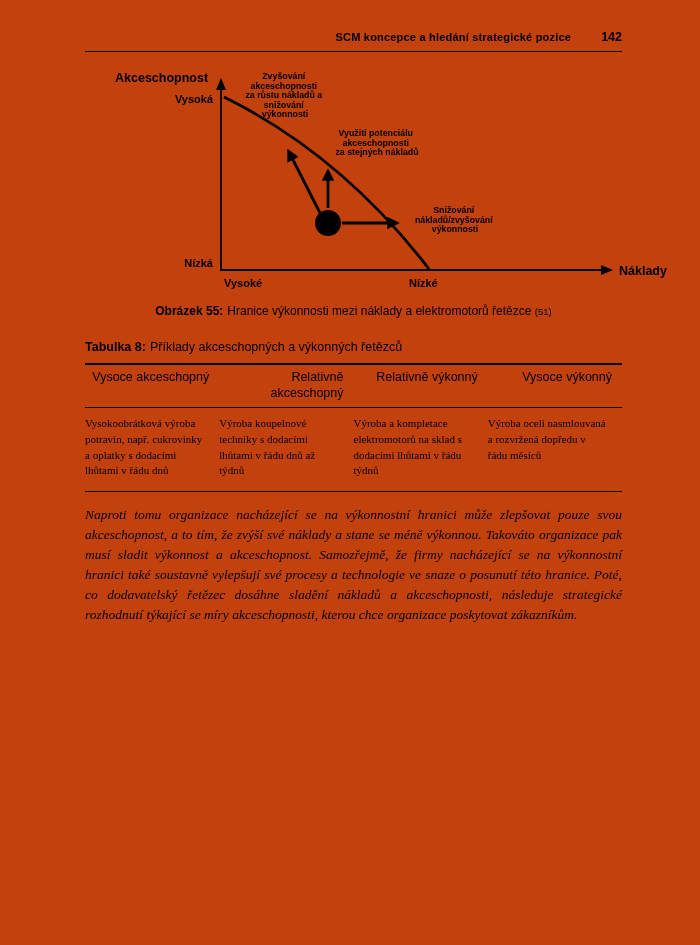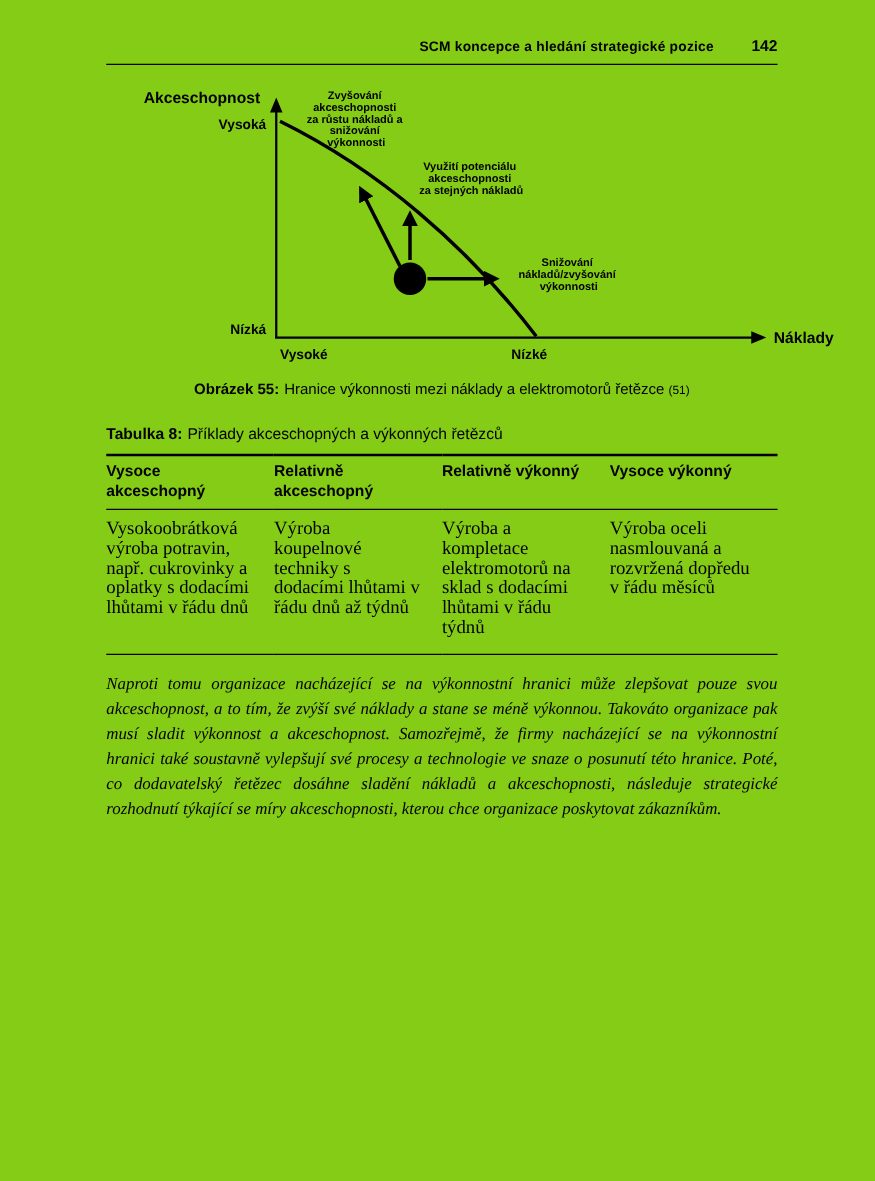--- a/index.html
+++ b/index.html
@@ -1,18 +1,18 @@
 <!DOCTYPE html>
 <html><head>
 <meta charset="utf-8">
 <style>
   * { margin:0; padding:0; box-sizing:border-box; }
   html, body { width:700px; height:945px; background:#ffffff; }
   body { font-family:"Liberation Serif", serif; color:#000; position:relative; }
-  .page { width:700px; height:945px; padding:30px 78px 0 85px; overflow:hidden; background:#84cc16; }
+  .page { width:700px; height:945px; padding:30px 78px 0 85px; overflow:hidden; background:#c2410c; }
 
   
   .head-row { display:flex; justify-content:flex-end; align-items:baseline; gap:30px;
               font-family:"Liberation Sans", sans-serif; font-weight:bold; }
   .head-title { font-size:11px; letter-spacing:.2px; }
   .head-page  { font-size:12.5px; }
   .head-rule  { border-top:1.5px solid #000; margin-top:7px; }
 
   
   .bullet-list { list-style:none; margin:31px 0 0 22px; }
@@ -32,24 +32,24 @@
 
   
   .body-para { font-size:13.5px; line-height:20px; text-align:justify; margin-top:15px; }
   .para-2, .para-3 { margin-top:13px;font-style:italic; }
 
   
   .table-caption { margin-top:22px; font-family:"Liberation Sans", sans-serif; font-size:12.5px; }
   .table-caption b { margin-right:4px; }
   .data-table { width:100%; border-collapse:collapse; margin-top:9px;
                 border-top:2.5px solid #000; border-bottom:1.5px solid #000; }
-  .data-table th { font-family:"Liberation Sans", sans-serif; font-weight:bold; font-size:12.5px;
-                   text-align:left; vertical-align:top; line-height:15.5px;
+  .data-table th { font-family:"Liberation Sans", sans-serif; font-weight:normal; font-size:12.5px;
+                   text-align:right; vertical-align:top; line-height:15.5px;
                    padding:5px 10px 6px 0; border-bottom:1.5px solid #000; width:25%; }
-  .data-table td { font-size:15px; line-height:15.8px; vertical-align:top;
+  .data-table td { font-size:11px; line-height:15.8px; vertical-align:top;
                    padding:8px 16px 12px 0; }
 </style>
 </head>
 <body>
 
 <div class="page">
 
   <header>
     <div class="head-row">
       <span class="head-title">SCM koncepce a hledání strategické pozice</span>

